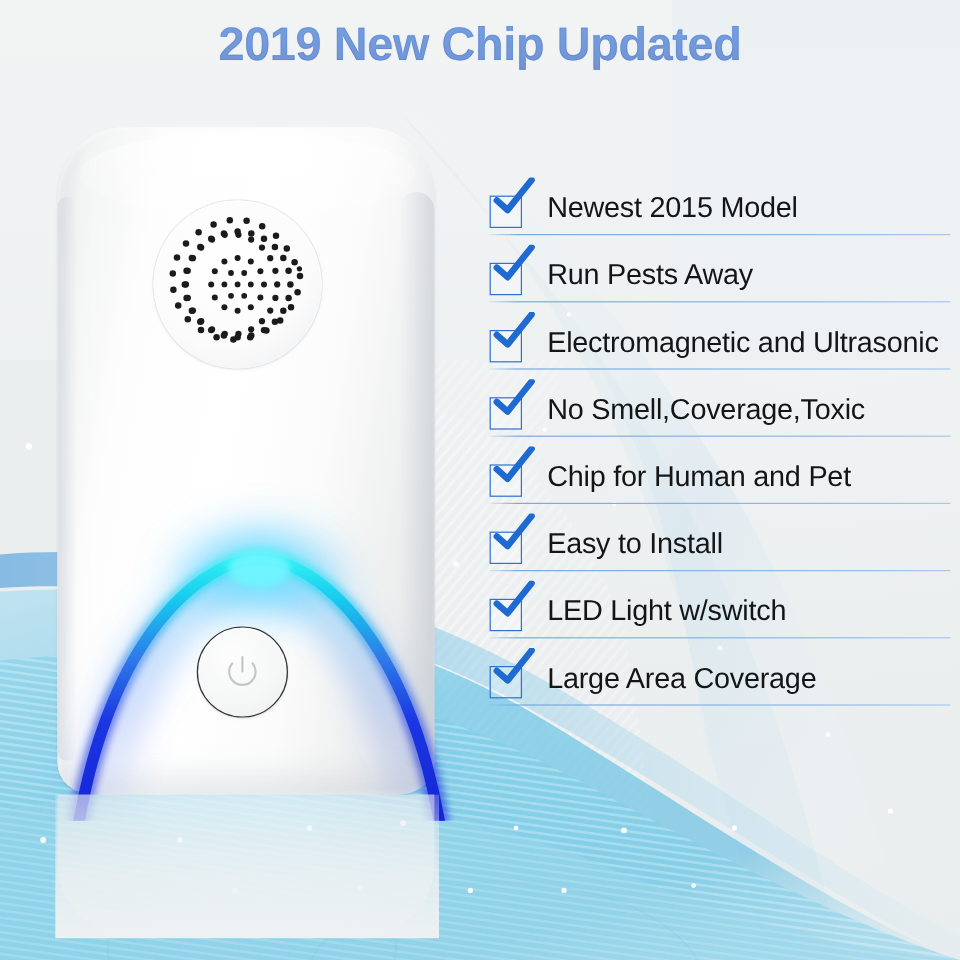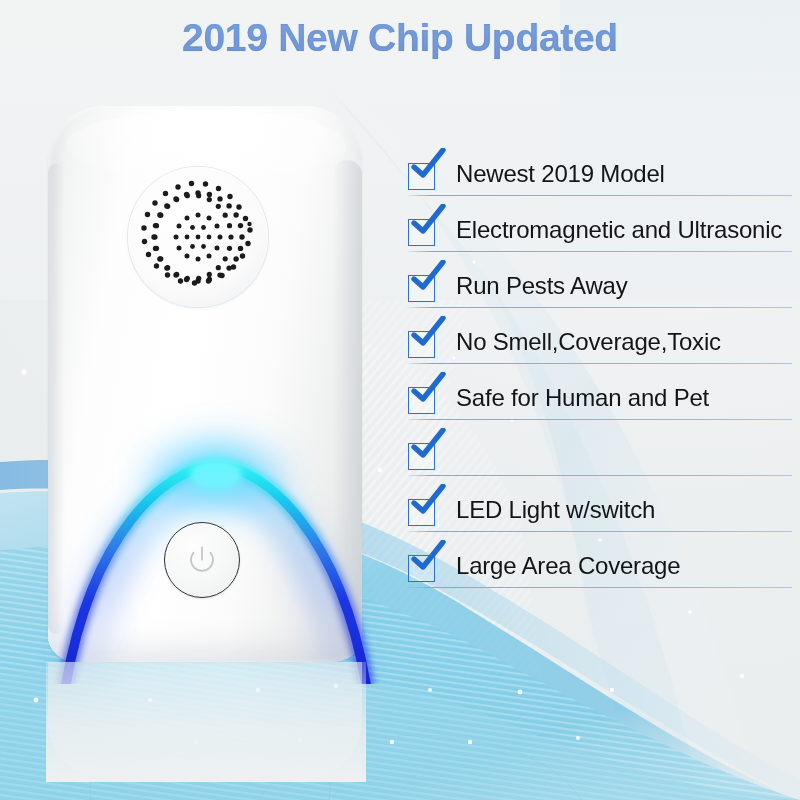--- a/index.html
+++ b/index.html
@@ -503,65 +503,66 @@
     <div class="ref-fade"></div>
   </div>
 
   <div class="features">
 
     <div class="feature-row">
       <div class="checkbox"></div>
       <svg class="check-mark" viewBox="0 0 36 34">
         <path d="M4 19 L 13 27 L 33 2" fill="none" stroke="#1f6ad0" stroke-width="5.4" stroke-linecap="round" stroke-linejoin="round"></path>
       </svg>
-      <div class="feature-label">Newest 2019 Model</div>
+      <div class="feature-label">Newest 2015 Model</div>
+      <div class="feature-rule"></div>
+    </div>
+
+    <div class="feature-row">
+      <div class="checkbox"></div>
+      <svg class="check-mark" viewBox="0 0 36 34">
+        <path d="M4 19 L 13 27 L 33 2" fill="none" stroke="#1f6ad0" stroke-width="5.4" stroke-linecap="round" stroke-linejoin="round"></path>
+      </svg>
+      <div class="feature-label">Run Pests Away</div>
       <div class="feature-rule"></div>
     </div>
 
     <div class="feature-row">
       <div class="checkbox"></div>
       <svg class="check-mark" viewBox="0 0 36 34">
         <path d="M4 19 L 13 27 L 33 2" fill="none" stroke="#1f6ad0" stroke-width="5.4" stroke-linecap="round" stroke-linejoin="round"></path>
       </svg>
       <div class="feature-label">Electromagnetic and Ultrasonic</div>
       <div class="feature-rule"></div>
     </div>
 
     <div class="feature-row">
       <div class="checkbox"></div>
       <svg class="check-mark" viewBox="0 0 36 34">
         <path d="M4 19 L 13 27 L 33 2" fill="none" stroke="#1f6ad0" stroke-width="5.4" stroke-linecap="round" stroke-linejoin="round"></path>
       </svg>
-      <div class="feature-label">Run Pests Away</div>
-      <div class="feature-rule"></div>
-    </div>
-
-    <div class="feature-row">
-      <div class="checkbox"></div>
-      <svg class="check-mark" viewBox="0 0 36 34">
-        <path d="M4 19 L 13 27 L 33 2" fill="none" stroke="#1f6ad0" stroke-width="5.4" stroke-linecap="round" stroke-linejoin="round"></path>
-      </svg>
       <div class="feature-label">No Smell,Coverage,Toxic</div>
       <div class="feature-rule"></div>
     </div>
 
     <div class="feature-row">
       <div class="checkbox"></div>
       <svg class="check-mark" viewBox="0 0 36 34">
         <path d="M4 19 L 13 27 L 33 2" fill="none" stroke="#1f6ad0" stroke-width="5.4" stroke-linecap="round" stroke-linejoin="round"></path>
       </svg>
-      <div class="feature-label">Safe for Human and Pet</div>
-      <div class="feature-rule"></div>
-    </div>
-
-    <div class="feature-row">
-      <div class="checkbox"></div>
-      <svg class="check-mark" viewBox="0 0 36 34">
-        <path d="M4 19 L 13 27 L 33 2" fill="none" stroke="#1f6ad0" stroke-width="5.4" stroke-linecap="round" stroke-linejoin="round"></path>
-      </svg>
+      <div class="feature-label">Chip for Human and Pet</div>
+      <div class="feature-rule"></div>
+    </div>
+
+    <div class="feature-row">
+      <div class="checkbox"></div>
+      <svg class="check-mark" viewBox="0 0 36 34">
+        <path d="M4 19 L 13 27 L 33 2" fill="none" stroke="#1f6ad0" stroke-width="5.4" stroke-linecap="round" stroke-linejoin="round"></path>
+      </svg>
+      <div class="feature-label">Easy to Install</div>
       <div class="feature-rule"></div>
     </div>
 
     <div class="feature-row">
       <div class="checkbox"></div>
       <svg class="check-mark" viewBox="0 0 36 34">
         <path d="M4 19 L 13 27 L 33 2" fill="none" stroke="#1f6ad0" stroke-width="5.4" stroke-linecap="round" stroke-linejoin="round"></path>
       </svg>
       <div class="feature-label">LED Light w/switch</div>
       <div class="feature-rule"></div>

